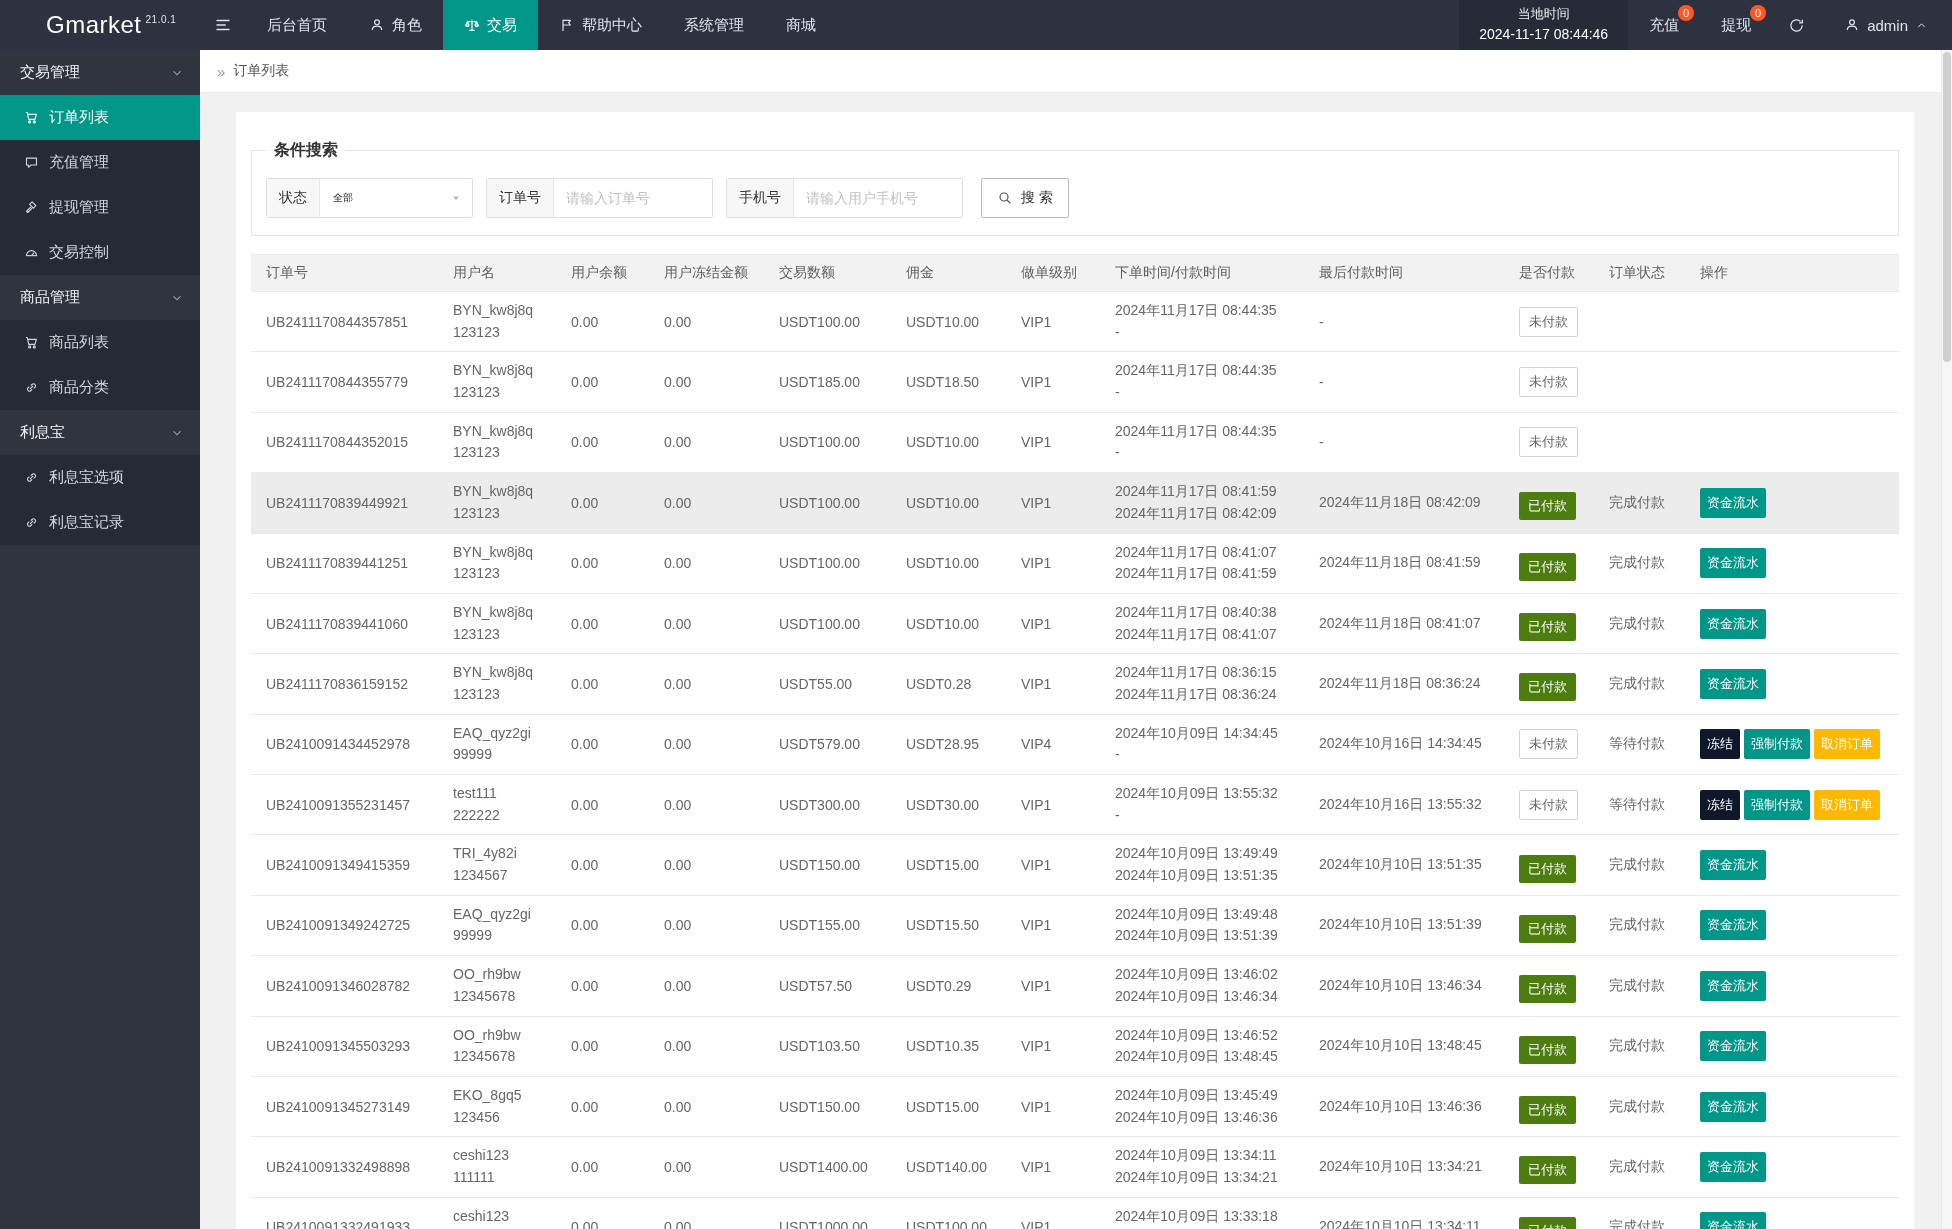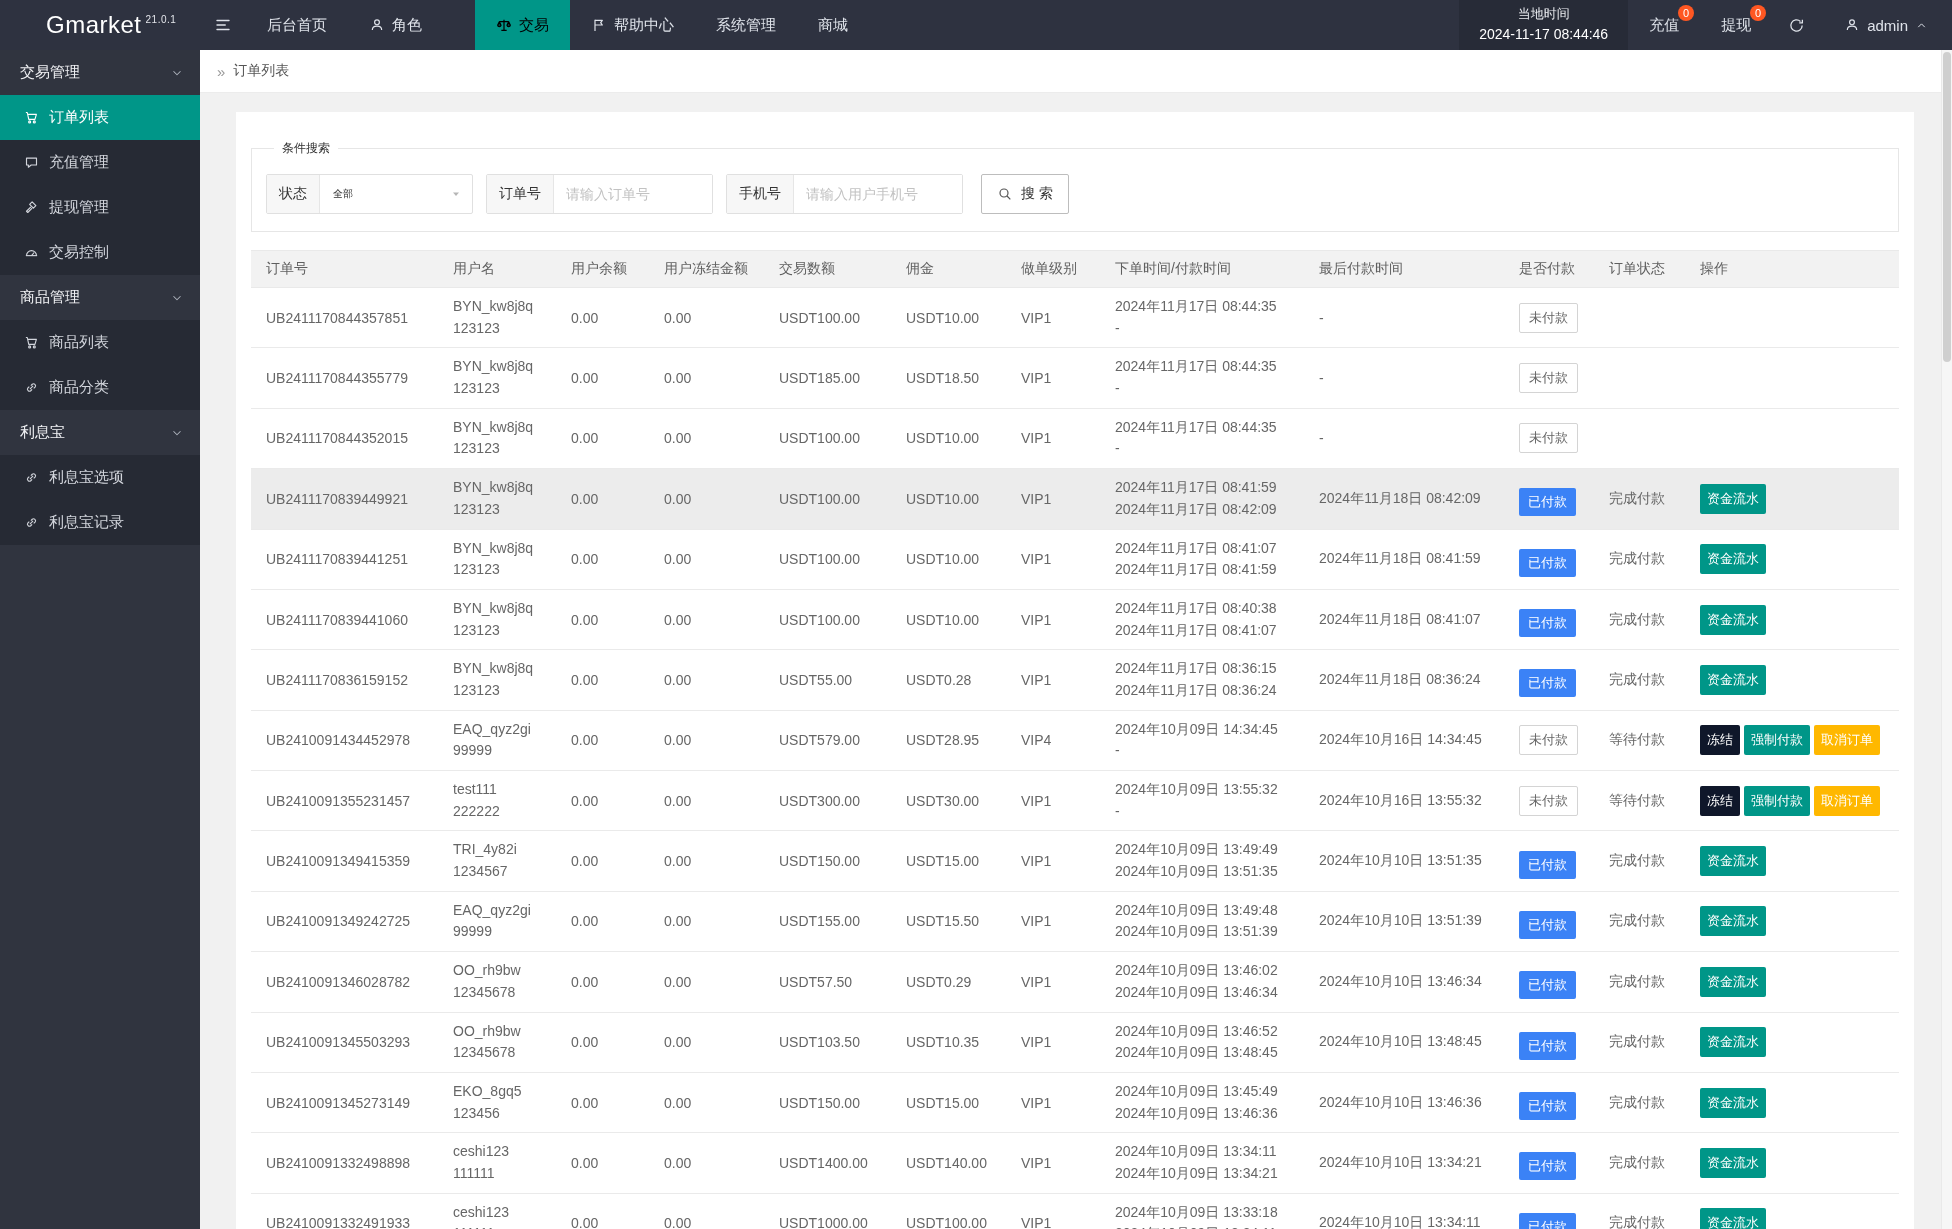--- a/index.html
+++ b/index.html
@@ -7,21 +7,21 @@
   body { font-family:"Liberation Sans","DejaVu Sans",sans-serif; background:#f1f1f1; color:#666; }
   .app { position:relative; width:1952px; height:1229px; }
 
   
   .navbar { position:absolute; top:0; left:0; right:0; height:50px; background:#2e3240; display:flex; align-items:stretch; color:#dfe3ea; z-index:10; }
   .logo { width:200px; display:flex; align-items:center; padding-left:46px; color:#fff; font-size:24px; letter-spacing:.5px; }
   .logo sup { font-size:10px; margin-left:4px; margin-top:-12px; color:#e3e5ea; }
   .nav-toggle { width:46px; display:flex; align-items:center; justify-content:center; cursor:pointer; }
   .nav-menu { display:flex; align-items:stretch; }
   .nav-item { display:flex; align-items:center; gap:7px; padding:0 21px; font-size:15px; cursor:pointer; white-space:nowrap; }
-  .nav-item.active { background:#009688; color:#000000;margin-left:32px; }
+  .nav-item.active { background:#009688; color:#ffffff; }
   .nav-right { margin-left:auto; display:flex; align-items:stretch; }
   .local-time { display:flex; flex-direction:column; justify-content:center; align-items:center; background:#272b37; padding:10px 20px; line-height:1.55; }
   .lt-label { font-size:13px; color:#eceef2; }
   .lt-value { font-size:14px; color:#fff; }
   .quick { position:relative; display:flex; align-items:center; padding:0 21px; font-size:15px; cursor:pointer; }
   .badge { position:absolute; top:5px; right:6px; min-width:16px; height:16px; line-height:16px; padding:0 4px; background:#ff5722; color:#fff; font-size:11px; text-align:center; border-radius:8px; }
   .nav-refresh { display:flex; align-items:center; justify-content:center; width:48px; cursor:pointer; }
   .nav-user { display:flex; align-items:center; gap:7px; padding:0 24px; font-size:15px; cursor:pointer; }
   .icon { display:inline-flex; align-items:center; justify-content:center; }
   .icon svg { display:block; }
@@ -33,41 +33,41 @@
   .side-item.active { background:#009688; color:#fff; }
   .side-group .icon { color:#aeb3bd; }
 
   
   .main { position:absolute; top:50px; left:200px; right:0; bottom:0; overflow:hidden; background:#f1f1f1; }
   .breadcrumb-bar { height:43px; background:#fff; display:flex; align-items:center; padding-left:17px; gap:8px; font-size:14px; color:#555; border-bottom:1px solid #ececec; }
   .bc-arrow { color:#999; font-size:15px; }
   .card { margin:19px 38px 0 36px; background:#fff; padding:15px 15px 0 15px; height:1200px; }
 
   fieldset.filters { border:1px solid #e6e6e6; margin:13px 0 18px 0; padding:17px 14px; }
-  fieldset.filters legend { font-size:12px; color:#333; padding:0 8px; margin-left:8px; }
+  fieldset.filters legend { font-size:16px; color:#333; padding:0 8px; margin-left:0;font-weight:bold; }
   .filter-row { display:flex; align-items:center; gap:13px; }
   .fgroup { display:flex; align-items:stretch; height:40px; border:1px solid #e0e0e0; border-radius:2px; background:#fff; }
   .flabel { display:flex; align-items:center; padding:0 12px; background:#f7f7f7; border-right:1px solid #e6e6e6; font-size:14px; color:#333; white-space:nowrap; }
   .fgroup input { border:0; outline:0; padding:0 12px; font-size:14px; color:#333; width:158px; }
   .fgroup input::placeholder { color:#c2c2c2; }
   .fselect { display:flex; align-items:center; justify-content:space-between; width:152px; padding:0 10px 0 13px; font-size:10px; color:#333; cursor:pointer; }
   .fselect .icon { color:#b6b6b6; }
   .search-btn { display:flex; align-items:center; gap:8px; height:40px; padding:0 15px; background:#fff; border:1px solid #bdbdbd; border-radius:2px; font-size:14px; color:#333; cursor:pointer; font-family:inherit; margin-left:5px; }
   .search-btn .icon { color:#555; }
 
   
   table.orders { width:100%; border-collapse:collapse; table-layout:fixed; }
   table.orders th { background:#f2f2f2; border-top:1px solid #e9e9e9; border-bottom:1px solid #e9e9e9; height:37px; font-weight:400; font-size:14px; color:#5f5f5f; text-align:left; padding:0 8px 0 15px; white-space:nowrap; overflow:hidden; }
   table.orders td { border-bottom:1px solid #eaeaea; height:58px; font-size:14px; color:#666; padding:8px 8px 8px 15px; vertical-align:middle; overflow:hidden; }
   tr.hl td { background:#ececec; }
   .two-line div { line-height:1.55; white-space:nowrap; }
   td.time, td.lasttime { font-size:13px; }
   .pill { display:inline-block; padding:5px 9px; font-size:13px; border-radius:2px; white-space:nowrap; }
   .pill.unpaid { border:1px solid #d4d4d4; background:#fff; color:#666; }
-  .pill.paid { background:#3b82f6; color:#fff;margin-top:7px; }
+  .pill.paid { background:#4d7c0f; color:#fff;margin-top:7px; }
   .abtn { display:inline-block; padding:6px 7px; margin-right:4px; border-radius:2px; font-size:13px; color:#fff; cursor:pointer; white-space:nowrap; }
   .abtn.teal { background:#009688; }
   .abtn.red { background:#0f172a; }
   .abtn.yellow { background:#ffb800; }
   col.c1{width:187px} col.c2{width:118px} col.c3{width:93px} col.c4{width:115px}
   col.c5{width:127px} col.c6{width:115px} col.c7{width:94px} col.c8{width:204px}
   col.c9{width:200px} col.c10{width:90px} col.c11{width:91px}
 
   
   .pscroll { position:absolute; top:50px; right:0; bottom:0; width:11px; background:#f6f6f6; border-left:1px solid #e9e9e9; }

